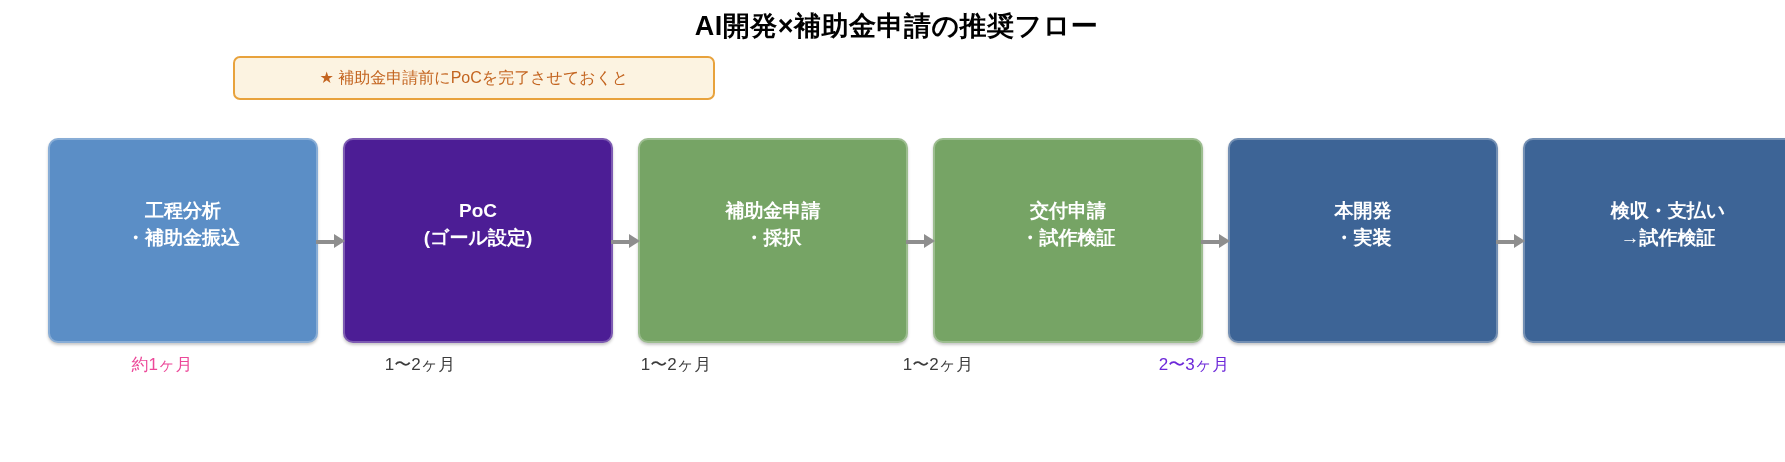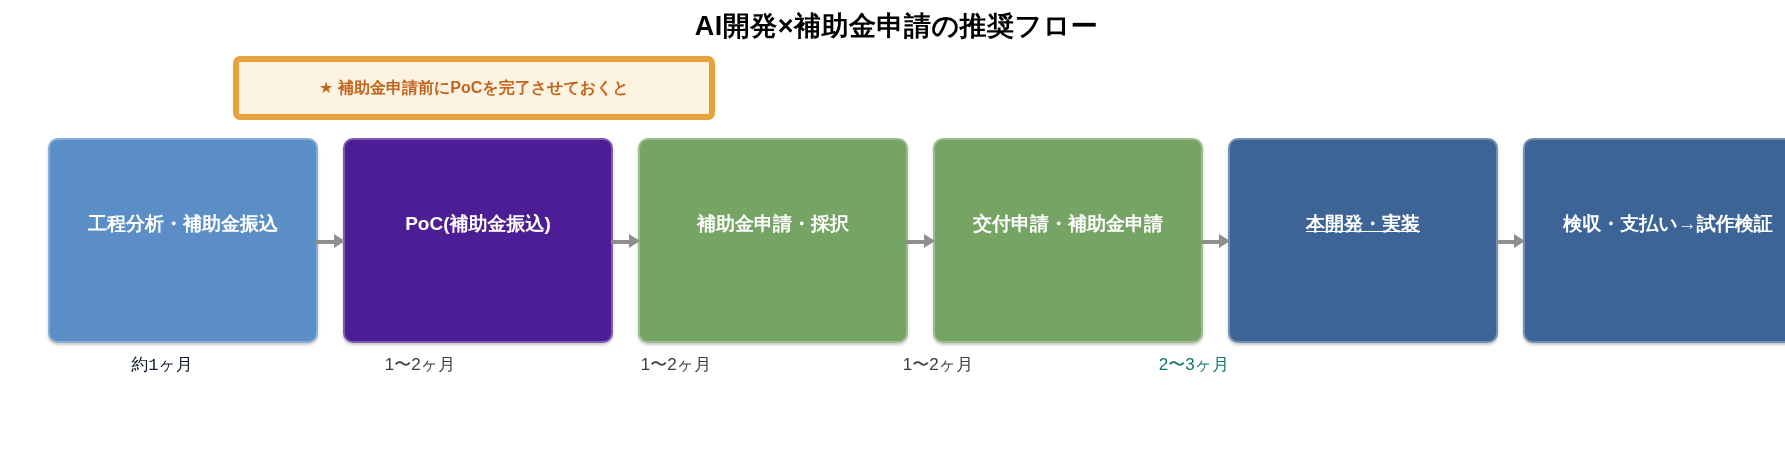--- a/index.html
+++ b/index.html
@@ -28,59 +28,59 @@
     font-size: 27px;
     font-weight: bold;
     color: #000000;
     letter-spacing: 0.5px;
   }
   .callout {
     position: absolute;
     left: 233px;
     top: 56px;
     width: 482px;
-    height: 64px;
+    height: 44px;
     box-sizing: border-box;
-    border: 6px solid #a21caf;
+    border: 2px solid #a21caf;
     border-radius: 7px;
     background: #FCF3E1;
     color: #C3641F;
     display: flex;
     flex-direction: column;
     align-items: center;
     justify-content: center;
     font-size: 16px;
     line-height: 1.32;
     text-align: center;
     white-space: nowrap;
-    font-weight: bold;
   }
   .stage-box {
     position: absolute;
     top: 138px;
     height: 205px;
     width: 270px;
     box-sizing: border-box;
     border-radius: 10px;
     border: 2px solid rgba(255,255,255,0.28);
     box-shadow: 0 2px 3px rgba(0,0,0,0.22);
     display: flex;
+    flex-direction: column;
     align-items: center;
     justify-content: center;
     padding-bottom: 32px;
     color: #ffffff;
     font-weight: bold;
     font-size: 19px;
     line-height: 1.42;
   }
   .stage-1 { left: 48px; }
   .stage-2 { left: 343px; }
   .stage-3 { left: 638px; }
   .stage-4 { left: 933px; }
-  .stage-5 { left: 1228px; text-decoration: underline; }
+  .stage-5 { left: 1228px; }
   .stage-6 { left: 1523px; width: 290px; }
 
   .flow-arrow {
     position: absolute;
     top: 234px;
     width: 28px;
     height: 15px;
   }
   .arrow-1 { left: 316px; }
   .arrow-2 { left: 611px; }
@@ -131,31 +131,31 @@
     <div>★ 補助金申請前にPoCを完了させておくと</div>
   </div>
 
   <div class="stage-box stage-1" style="background: rgb(91, 142, 198);">
     <div>工程分析</div>
     <div>・補助金振込</div>
   </div>
 
   <div class="stage-box stage-2" style="background: #4c1d95;">
     <div>PoC</div>
-    <div>(補助金振込)</div>
+    <div>(ゴール設定)</div>
   </div>
 
   <div class="stage-box stage-3" style="background: rgb(118, 164, 101);">
     <div>補助金申請</div>
     <div>・採択</div>
   </div>
 
   <div class="stage-box stage-4" style="background: rgb(118, 164, 101);">
     <div>交付申請</div>
-    <div>・補助金申請</div>
+    <div>・試作検証</div>
   </div>
 
   <div class="stage-box stage-5" style="background: rgb(61, 100, 150);">
     <div>本開発</div>
     <div>・実装</div>
   </div>
 
   <div class="stage-box stage-6" style="background: rgb(61, 100, 150);">
     <div>検収・支払い</div>
     <div>→試作検証</div>
@@ -175,19 +175,19 @@
   </div>
   <div class="flow-arrow arrow-4">
     <span class="arrow-shaft"></span>
     <span class="arrow-head"></span>
   </div>
   <div class="flow-arrow arrow-5">
     <span class="arrow-shaft"></span>
     <span class="arrow-head"></span>
   </div>
 
-  <div class="duration-label duration-1" style="color: #0f172a; font-family: Liberation Mono, monospace;">約1ヶ月</div>
+  <div class="duration-label duration-1" style="color: #ec4899;">約1ヶ月</div>
   <div class="duration-label duration-2" style="color: rgb(60, 60, 60);">1〜2ヶ月</div>
   <div class="duration-label duration-3" style="color: rgb(60, 60, 60);">1〜2ヶ月</div>
   <div class="duration-label duration-4" style="color: rgb(60, 60, 60);">1〜2ヶ月</div>
-  <div class="duration-label duration-5" style="color: #0f766e;">2〜3ヶ月</div>
+  <div class="duration-label duration-5" style="color: #6d28d9;">2〜3ヶ月</div>
 
 </div>
 
 </body></html>

